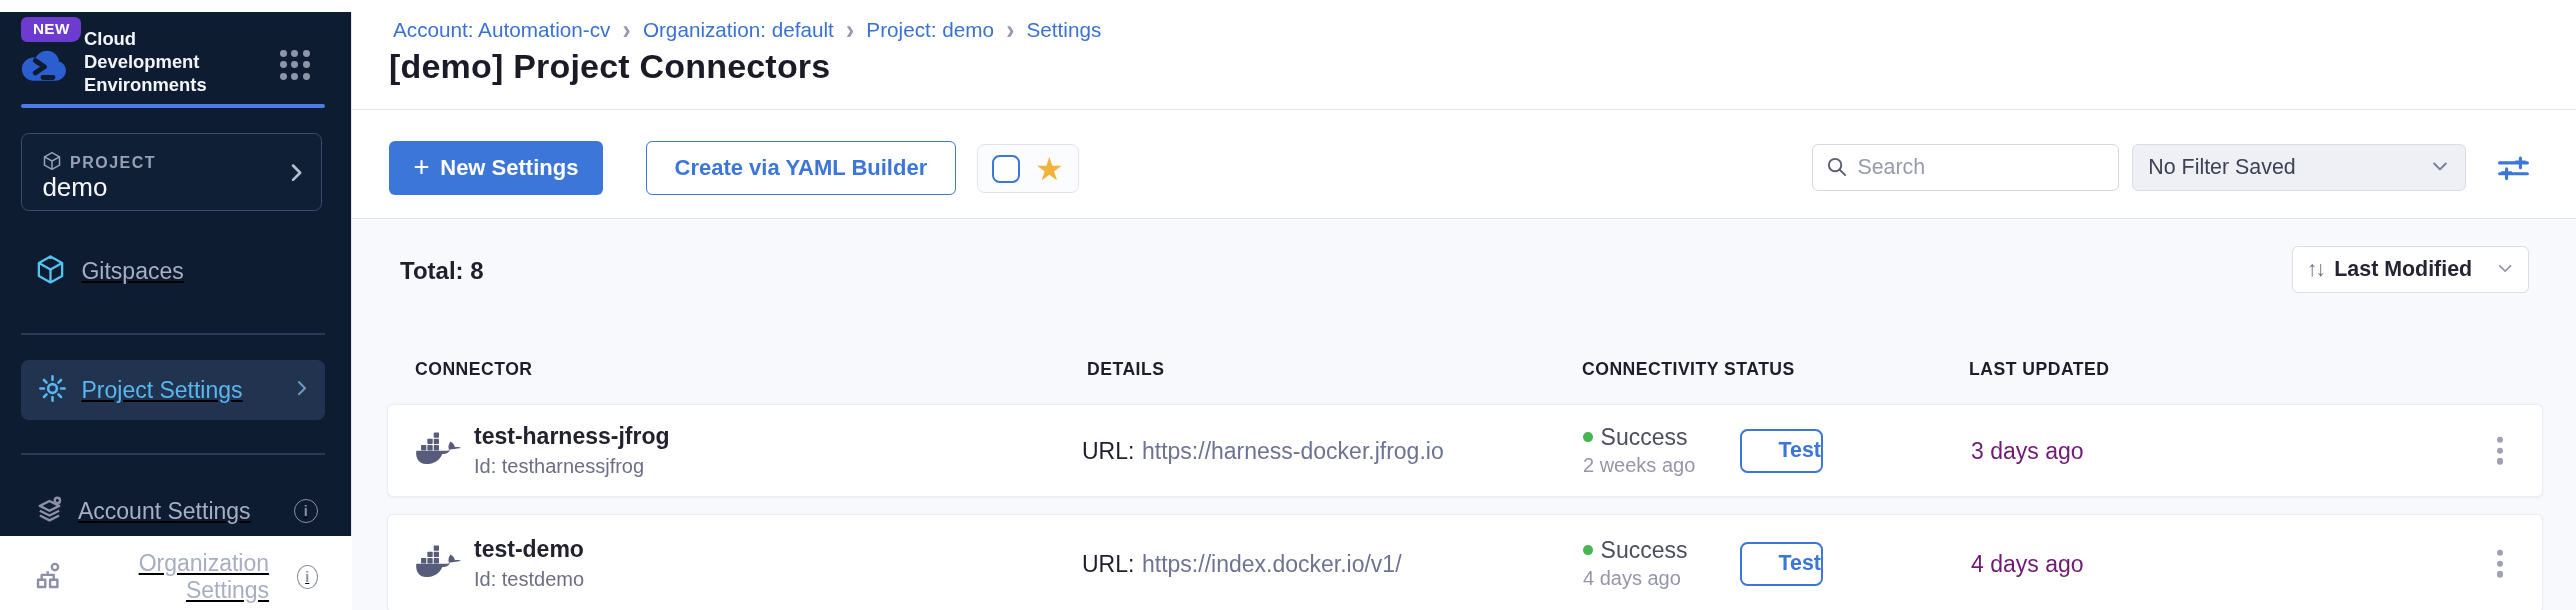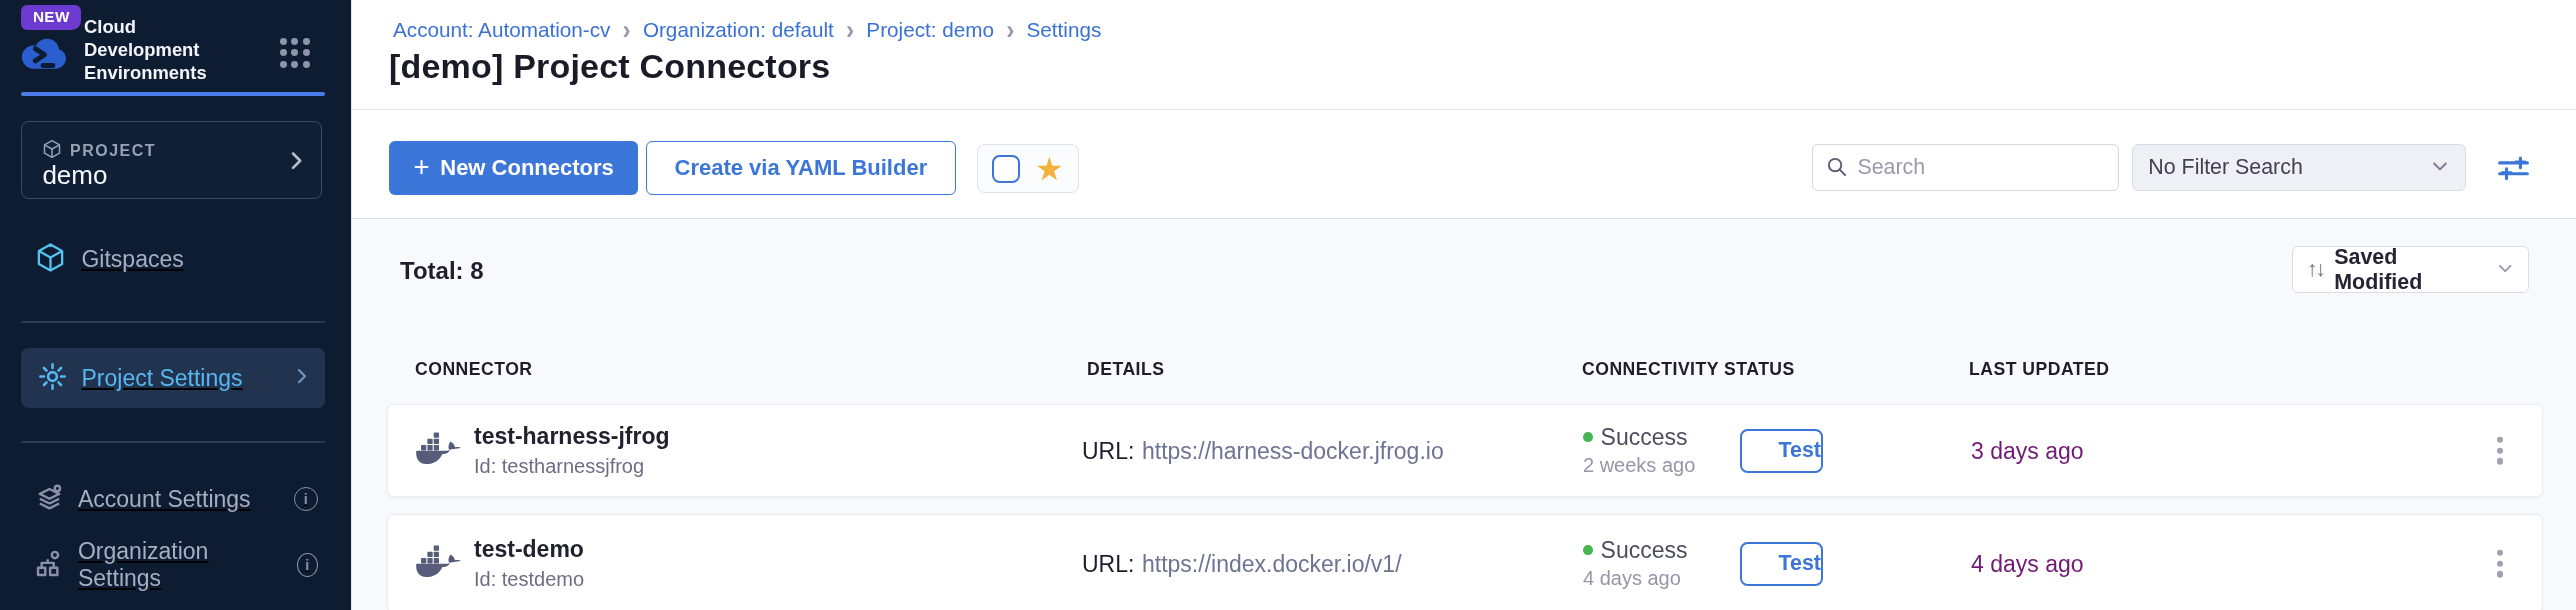--- a/index.html
+++ b/index.html
@@ -1,41 +1,41 @@
 <!DOCTYPE html>
 <html style="font-size:12.2px"><head>
 <meta charset="utf-8">
 <style>
   * { margin:0; padding:0; box-sizing:border-box; }
   html,body { width:2576px; height:610px; }
   body { font-family:"Liberation Sans","DejaVu Sans",sans-serif; }
   .screen { position:relative; width:2576px; height:610px; overflow:hidden; background:#ffffff; }
 
   
-  .sidebar { position:absolute; left:0; top:0; width:352px; height:610px; background:#0d1c30; border-right:1.5px solid #e4e6ee; }
+  .sidebar { position:absolute; left:0; top:12px; width:352px; height:524px; background:#0d1c30; border-right:1.5px solid #e4e6ee; }
   .badge-new { position:absolute; left:21.4px; top:4.6px; background:#6d3bcf; color:#fff; font-size:15.3px; font-weight:bold; letter-spacing:0.4px; padding:3.8px 11.5px; border-radius:6.1px 6.1px 9.2px 6.1px; }
   .brand-logo { position:absolute; left:20px; top:34px; }
   .brand-title { position:absolute; left:84px; top:14.5px; width:141px; color:#f2f4f9; font-size:18.4px; font-weight:bold; line-height:23px; }
   .grid-icon { position:absolute; left:280px; top:38px; display:grid; grid-template-columns:repeat(3,6.9px); grid-gap:4.6px; }
   .grid-icon i { width:6.9px; height:6.9px; border-radius:50%; background:#8e95a9; }
   .brand-underline { position:absolute; left:21.4px; top:92px; width:304px; height:3.8px; background:#4c7ce8; border-radius:2.3px; }
 
   .project-box { position:absolute; left:21.4px; top:121px; width:301px; height:78px; border:1.5px solid #3d4c69; border-radius:7.6px; background:#0f2036;padding-left:20px; }
   .proj-row1 { position:absolute; left:20px; top:17px; display:flex; align-items:center; gap:7.6px; }
   .proj-label { color:#98a0b4; font-size:16px; font-weight:bold; letter-spacing:1.5px; }
   .proj-name { position:absolute; left:20px; top:38px; color:#f5f7fb; font-size:26px; }
   .proj-chevron { position:absolute; right:15.3px; top:27.5px; }
 
   .nav-item { position:absolute; left:21.4px; width:304px; display:flex; align-items:center;text-decoration:underline; }
   .nav-gitspaces { top:236px; height:46px; gap:15.3px; padding-left:13.8px; }
   .nav-label { font-size:23px; color:#a7aec2; }
   .side-divider { position:absolute; left:21.4px; width:304px; height:1.5px; background:#2a3a54; }
   .nav-active { top:348px; height:60px; background:#21334e; border-radius:7.6px; padding-left:15.3px; gap:13.8px; }
   .nav-active .nav-label { color:#58b7f1; font-weight:500; }
-  .nav-plain { height:44px; gap:13.8px; padding-left:13.8px; }
+  .nav-plain { height:44px; gap:13.8px; padding-left:13.8px;text-align:right; }
   .nav-account { top:477px; }
   .nav-org { top:543px; }
   .nav-spacer { flex:1; }
   .info-circle { width:24px; height:24px; border:1.9px solid #8b90a7; border-radius:50%; color:#8b90a7; font-size:14.5px; font-weight:bold; display:flex; align-items:center; justify-content:center; margin-right:7.6px; }
 
   
   .page-header { position:absolute; left:352px; top:0; right:0; height:110px; background:#fff; border-bottom:1.5px solid #e3e5ee; }
   .breadcrumb { position:absolute; left:41px; top:18.4px; display:flex; align-items:center; gap:12.2px; font-size:20.7px; }
   .breadcrumb a { color:#3a71d4; text-decoration:none; cursor:pointer; }
   .crumb-sep { color:#969aad; font-size:24.5px; line-height:20.7px; font-weight:bold; transform:scaleY(1.1); }
@@ -208,41 +208,41 @@
       <a>Project: demo</a>
       <span class="crumb-sep">›</span>
       <a>Settings</a>
     </div>
     <div class="page-title">[demo] Project Connectors</div>
   </div>
 
   <div class="toolbar">
     <button class="btn-primary">
       <span class="btn-plus">+</span>
-      <span>New Connectors</span>
+      <span>New Settings</span>
     </button>
     <button class="btn-outline">Create via YAML Builder</button>
 
     <div class="toggle-group">
       <div class="checkbox"></div>
       <div class="star">★</div>
     </div>
 
     <div class="search-box">
       <span>
         <svg width="23" height="23" viewBox="0 0 24 24" fill="none" stroke="#5b5d70" stroke-width="2" stroke-linecap="round">
           <circle cx="10.5" cy="10.5" r="6.5"></circle>
             <path d="M15.5 15.5 L21 21"></path>
         </svg>
       </span>
       <input type="text" placeholder="Search" style="">
     </div>
 
     <div class="filter-select">
-      <span class="sel-label">No Filter Search</span>
+      <span class="sel-label">No Filter Saved</span>
       <span>
         <svg width="20" height="20" viewBox="0 0 24 24" fill="none" stroke="#7a7d92" stroke-width="2.4" stroke-linecap="round" stroke-linejoin="round">
             <path d="M5 9 L12 16 L19 9"></path>
           </svg>
       </span>
     </div>
 
     <div class="filter-icon">
       <svg width="37" height="37" viewBox="0 0 24 24" fill="none" stroke="#3b76d8" stroke-width="2" stroke-linecap="round">
         <path d="M3 9 H21"></path>
@@ -253,21 +253,21 @@
           <path d="M4.6 15.2 H10.4" stroke-width="1.6"></path>
       </svg>
     </div>
   </div>
 
   <div class="content">
     <div class="total">Total: 8</div>
 
     <div class="sort-box">
       <span class="sort-arrows">↑↓</span>
-      <span class="sort-label">Saved Modified</span>
+      <span class="sort-label">Last Modified</span>
       <span>
         <svg width="18.4" height="18.4" viewBox="0 0 24 24" fill="none" stroke="#8f91a8" stroke-width="2.2" stroke-linecap="round" stroke-linejoin="round">
             <path d="M5 9 L12 16 L19 9"></path>
           </svg>
       </span>
     </div>
 
     <div class="cols">
       <span class="col-1">CONNECTOR</span>
       <span class="col-2">DETAILS</span>

